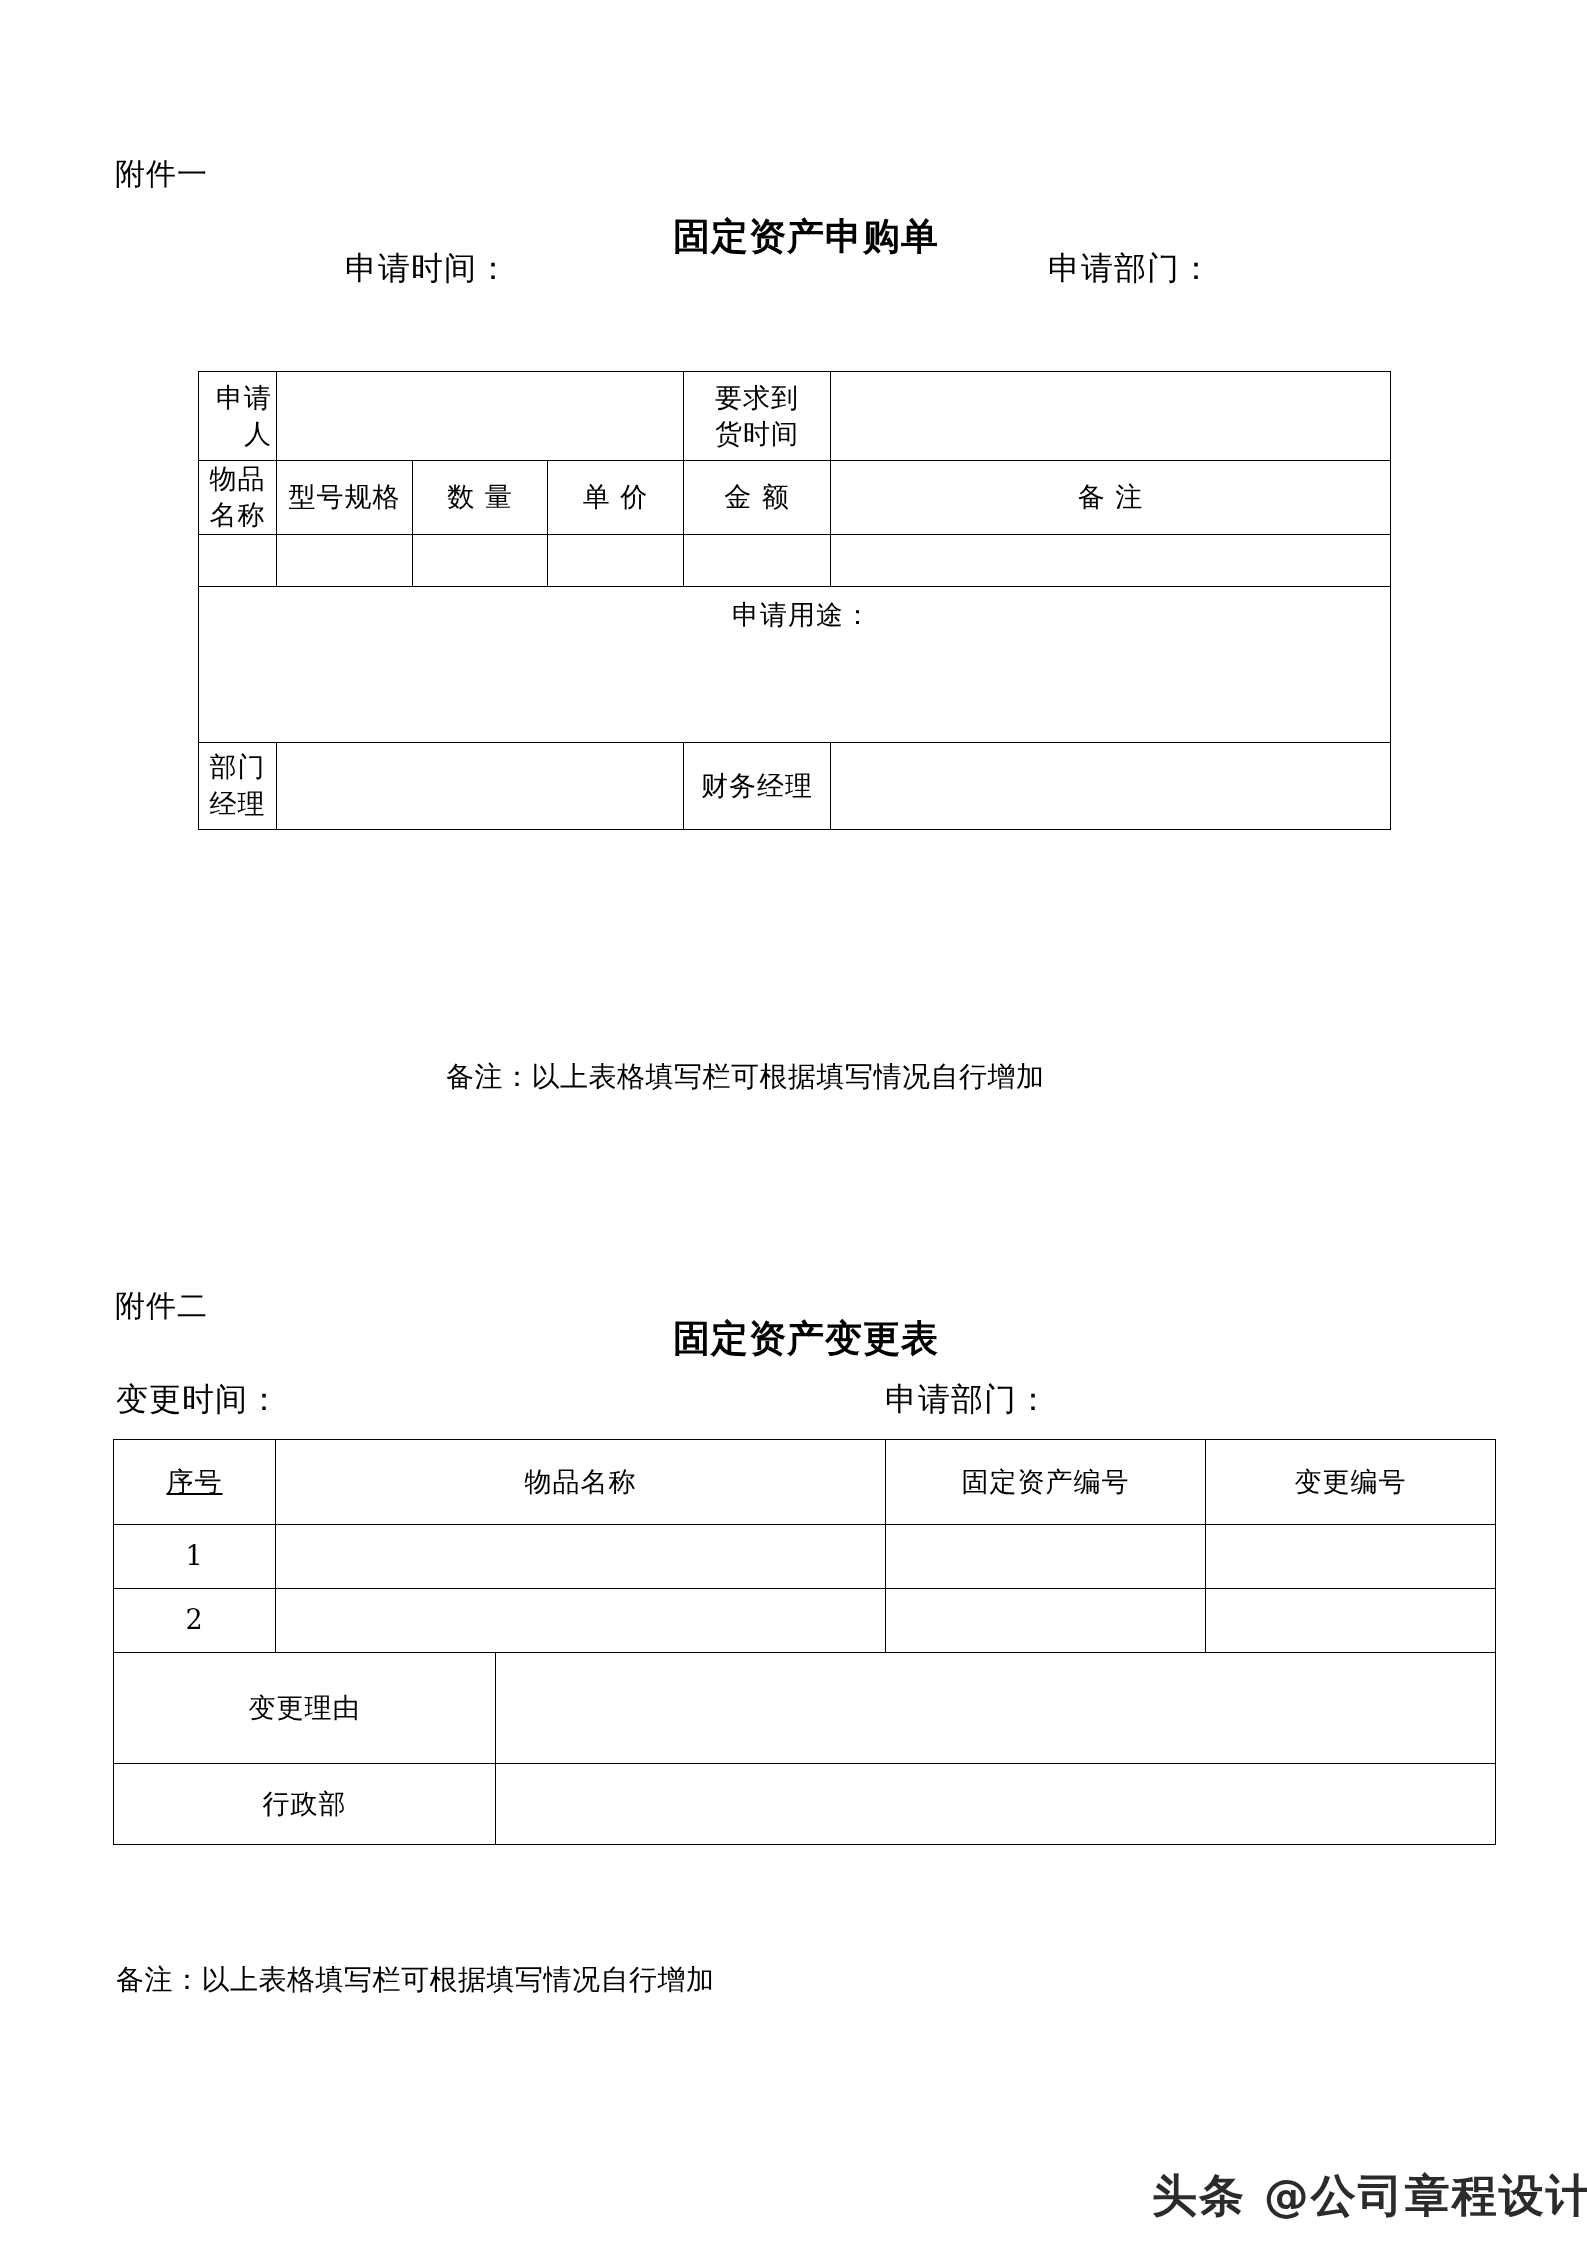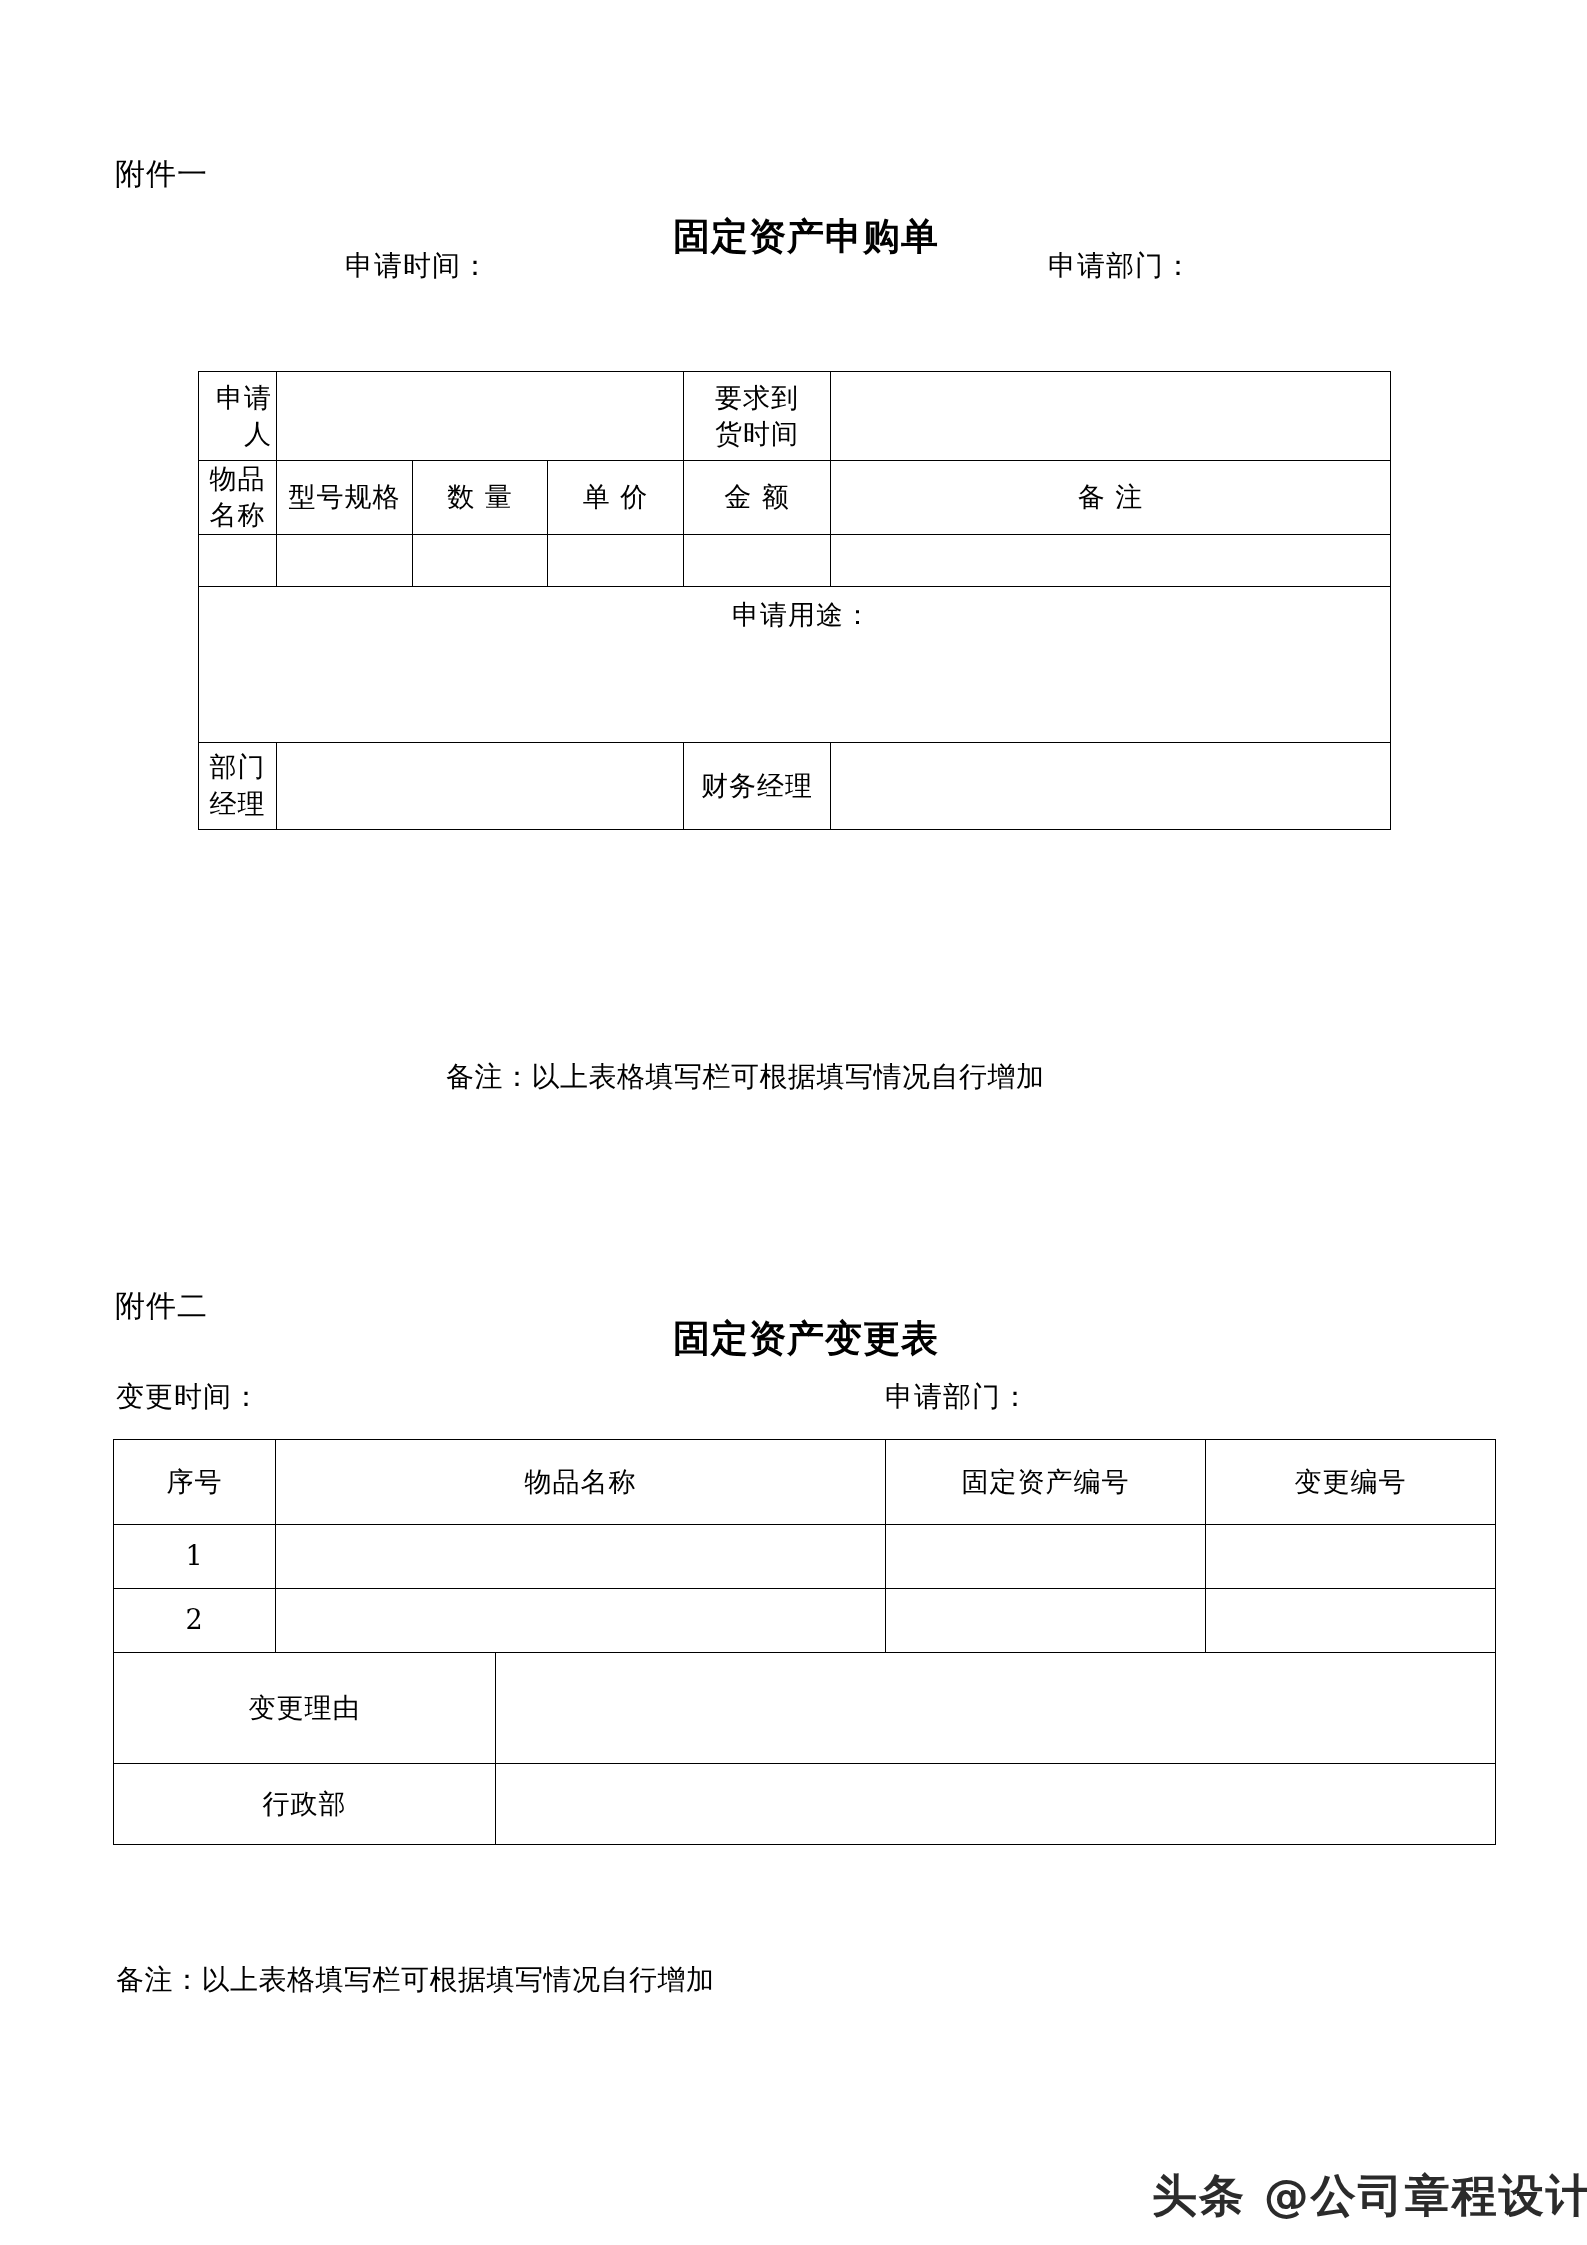--- a/index.html
+++ b/index.html
@@ -28,21 +28,21 @@
     letter-spacing: 1px;
     line-height: 1;
   }
   .doc-title {
     font-size: 37px;
     font-weight: bold;
     letter-spacing: 1px;
     line-height: 1;
   }
   .field-label {
-    font-size: 28px;
+    font-size: 32px;
     letter-spacing: 1px;
     line-height: 1;
   }
   .note-text {
     font-size: 28px;
     letter-spacing: 0.5px;
     line-height: 1;
   }
 
   
@@ -161,21 +161,21 @@
       <col style="width:162px">
       <col style="width:220px">
       <col style="width:72px">
       <col style="width:318px">
       <col style="width:320px">
       <col style="width:290px">
     </colgroup>
     <tbody>
 
       <tr>
-        <td style="height:84px;">序号</td>
+        <td style="height:84px;text-decoration:underline;">序号</td>
         <td colspan="3">物品名称</td>
         <td>固定资产编号</td>
         <td>变更编号</td>
       </tr>
 
       <tr>
         <td class="num" style="height:63px;">1</td>
         <td colspan="3" class="blank"></td>
         <td class="blank"></td>
         <td class="blank"></td>

